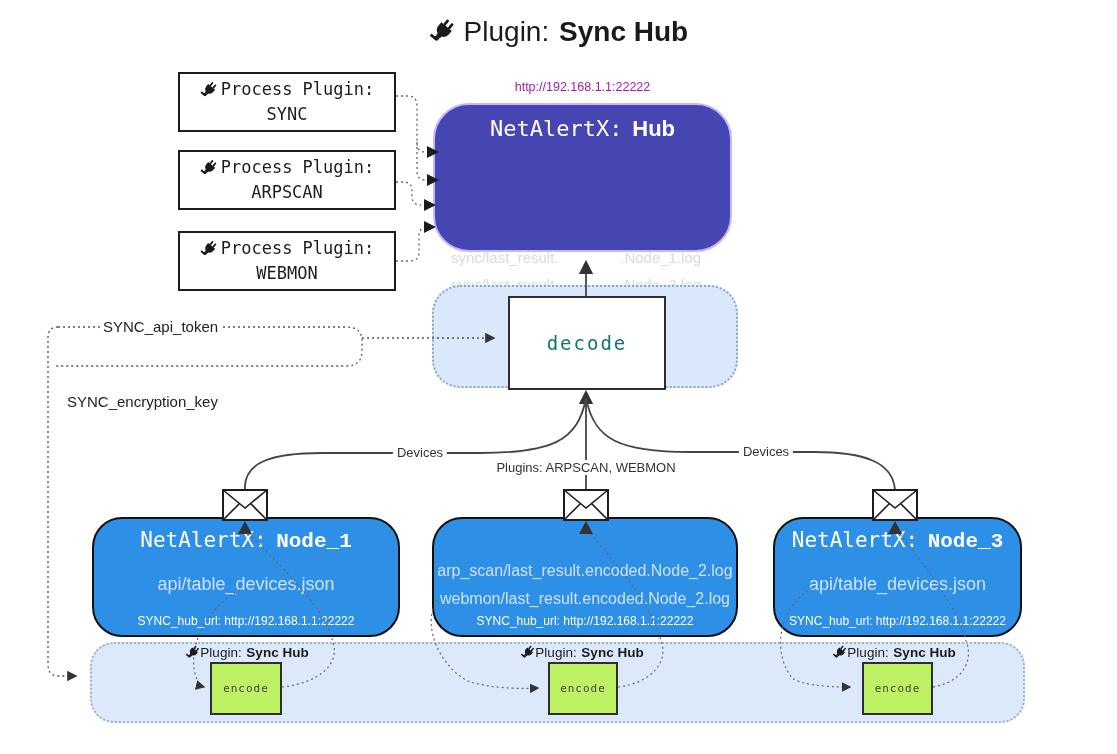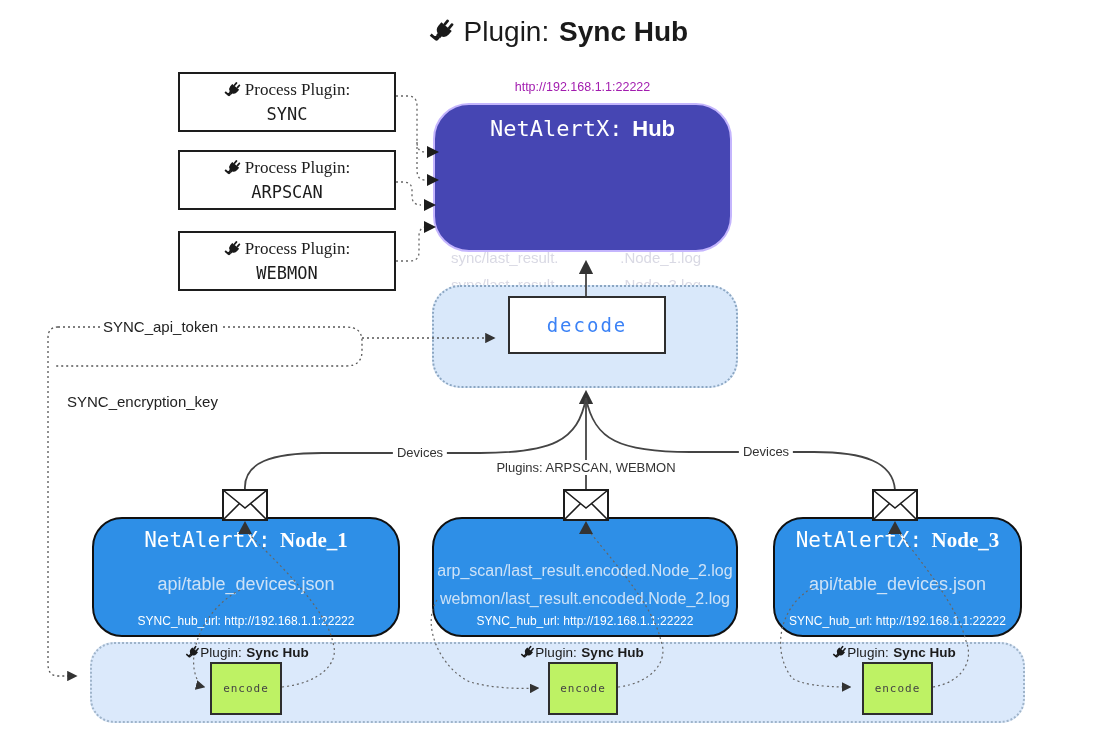--- a/index.html
+++ b/index.html
@@ -18,48 +18,48 @@
   #hub{left:433px;top:103px;width:299px;height:149px;background:#4646b3;border:2px solid #c4b5fd;border-radius:36px;color:#fff;}
   #hubTitle{left:0;top:11px;width:100%;text-align:center;font-size:22px;}
   #hubTitle .b{font-weight:bold;font-family:"Liberation Sans",sans-serif;margin-left:.45em;}
   .hublog{position:absolute;font-size:15px;color:#d9d9e4;white-space:nowrap;}
   .hublog .b{font-weight:bold;color:#fff;}
 
   
   .pbox{left:178px;width:218px;height:60px;background:#fff;border:2px solid #1d1d1d;
         display:flex;flex-direction:column;align-items:center;justify-content:center;
         font-family:"DejaVu Sans Mono",monospace;font-size:17px;color:#1c1c1c;line-height:25px;}
-  .pbox .l1{display:flex;align-items:center;gap:3px;font-family:Liberation Serif, serif;}
+  .pbox .l1{display:flex;align-items:center;gap:3px;}
 
   
   #decodeContainer{left:432px;top:285px;width:306px;height:103px;background:#d9e8fa;
                    border:2px dotted #8ba6c2;border-radius:28px;}
-  #decodeBox{left:508px;top:296px;width:158px;height:58px;background:#fff;border:2px solid #2e2e2e;
+  #decodeBox{left:508px;top:296px;width:158px;height:94px;background:#fff;border:2px solid #2e2e2e;
              display:flex;align-items:center;justify-content:center;
-             font-family:"DejaVu Sans Mono",monospace;font-size:19px;letter-spacing:2px;color:#3b82f6;}
+             font-family:"DejaVu Sans Mono",monospace;font-size:19px;letter-spacing:2px;color:#0f766e;}
 
   
   .keylbl{font-size:15px;color:#222;background:#fff;padding:0 3px;z-index:8;white-space:nowrap;}
   #lblApiToken{left:100px;top:318px;}
   #lblEncKey{left:64px;top:357px;margin-top:36px;}
 
   
   .edgelbl{font-size:13px;color:#333;background:#fff;padding:0 4px;z-index:8;white-space:nowrap;}
   #lblDevL{left:420px;top:445px;transform:translateX(-50%);}
   #lblDevR{left:766px;top:444px;transform:translateX(-50%);}
   #lblPlugins{left:586px;top:460px;transform:translateX(-50%);}
 
   
   .node{top:517px;height:120px;background:#2e8fe7;border:2px solid #101010;border-radius:30px;color:#fff;}
   #node1{left:92px;width:308px;}
   #node2{left:432px;width:306px;}
   #node3{left:773px;width:249px;}
   .ntitle{position:absolute;left:0;top:9px;width:100%;text-align:center;font-size:21px;
           font-family:"DejaVu Sans Mono",monospace;white-space:nowrap;}
-  .ntitle .b{font-weight:bold;font-family:Liberation Serif, serif;margin-left:.45em;}
+  .ntitle .b{font-weight:bold;font-family:Liberation Mono, monospace;margin-left:.45em;}
   .nline{position:absolute;left:0;width:100%;text-align:center;color:#cde2f7;white-space:nowrap;}
   .nfoot{position:absolute;left:0;bottom:7px;width:100%;text-align:center;font-size:12px;color:#fff;white-space:nowrap;}
 
   
   #bottomContainer{left:90px;top:642px;width:935px;height:81px;background:#dbe9fb;
                    border:2px dotted #9fb4ca;border-radius:24px;}
   .encLabel{top:645px;transform:translateX(-50%);font-size:13.5px;color:#1b1b1b;z-index:8;
             display:flex;align-items:center;white-space:nowrap;}
   .encLabel .b{font-weight:bold;margin-left:.35em;}
   .encBox{top:662px;height:53px;background:#bef264;border:2px solid #2e2e2e;z-index:6;

